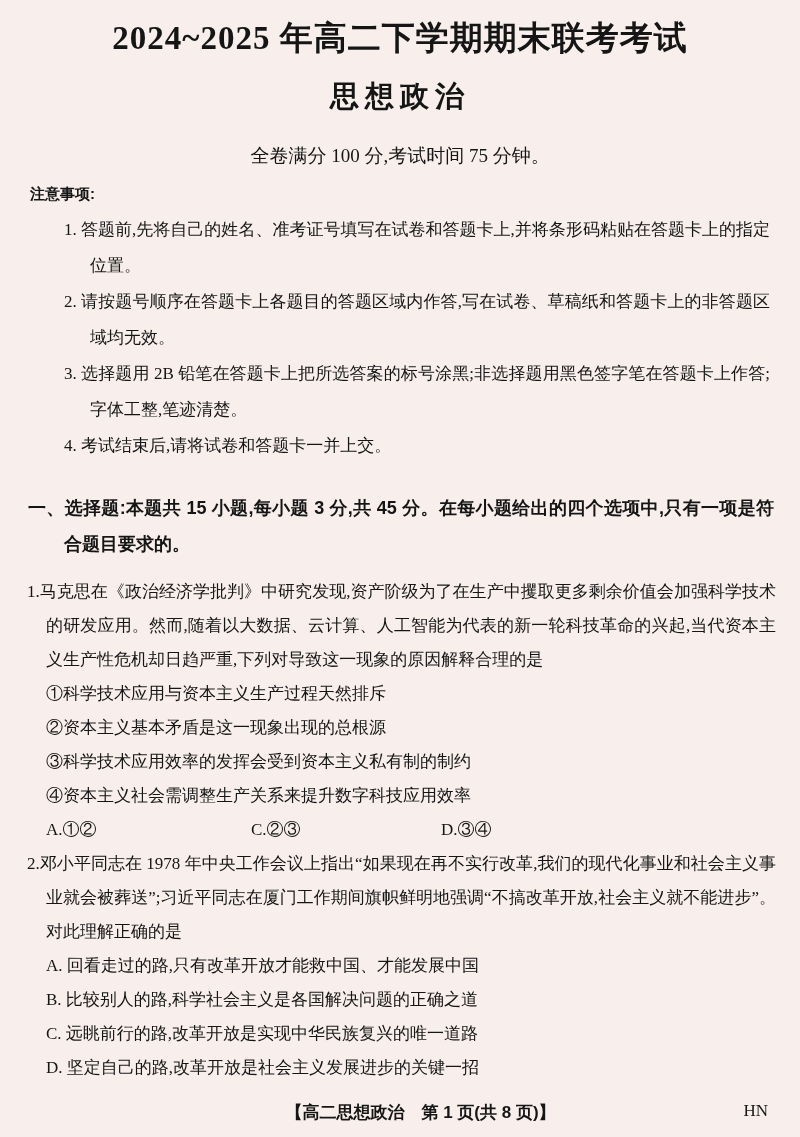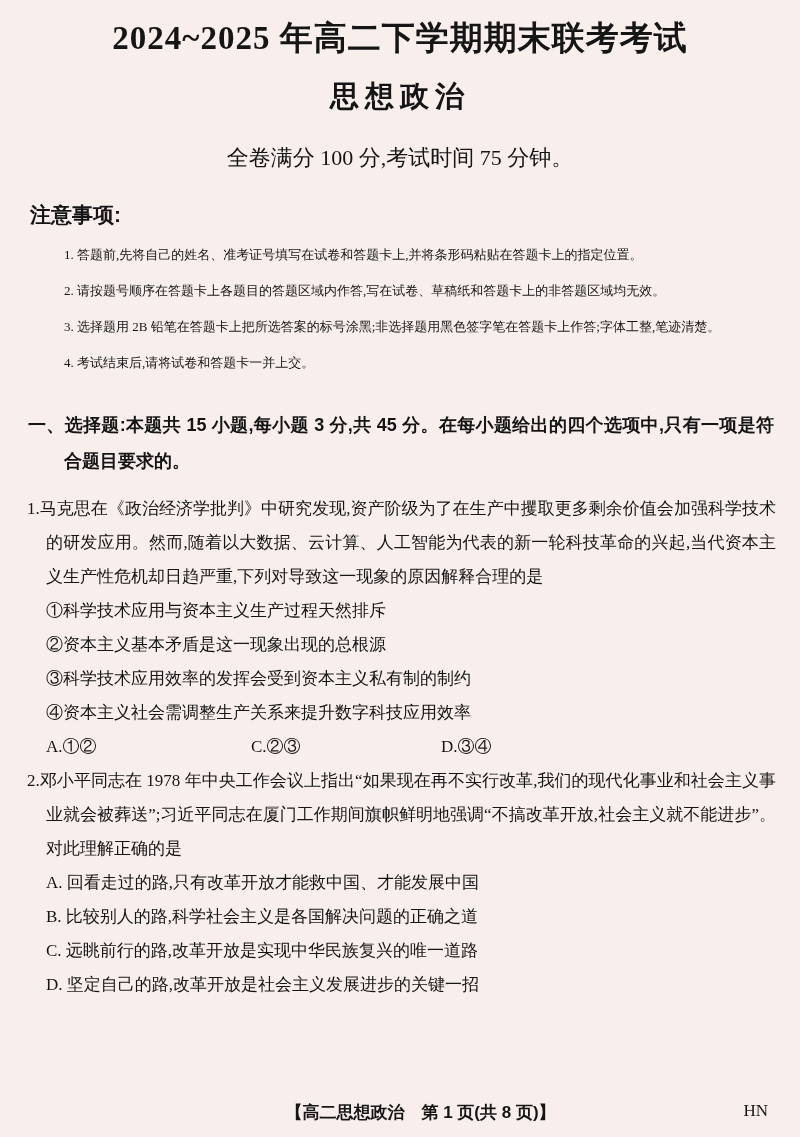--- a/index.html
+++ b/index.html
@@ -20,30 +20,30 @@
   .subject {
     margin:16px 0 0;
     text-align:center;
     font-size:29px; font-weight:bold;
     font-family:"Liberation Sans","DejaVu Sans",sans-serif;
     letter-spacing:6px;
   }
   .exam-info {
     margin-top:26px;
     text-align:center;
-    font-size:22px;
+    font-size:19px;
   }
   .notice-heading {
-    margin:28px 0 0 30px;
-    font-size:21px; font-weight:bold;
+    margin:16px 0 0 30px;
+    font-size:15px; font-weight:bold;
     font-family:"Liberation Sans","DejaVu Sans",sans-serif;
   }
   .notice-list {
     margin:8px 30px 0 64px;
-    font-size:13px; line-height:36px;
+    font-size:17px; line-height:36px;
   }
   .notice-item {
     padding-left:26px; text-indent:-26px;
     text-align:justify;
   }
   .section-heading {
     margin:26px 26px 0 28px;
     font-size:18px; font-weight:bold;
     font-family:"Liberation Sans","DejaVu Sans",sans-serif;
     line-height:36px;

